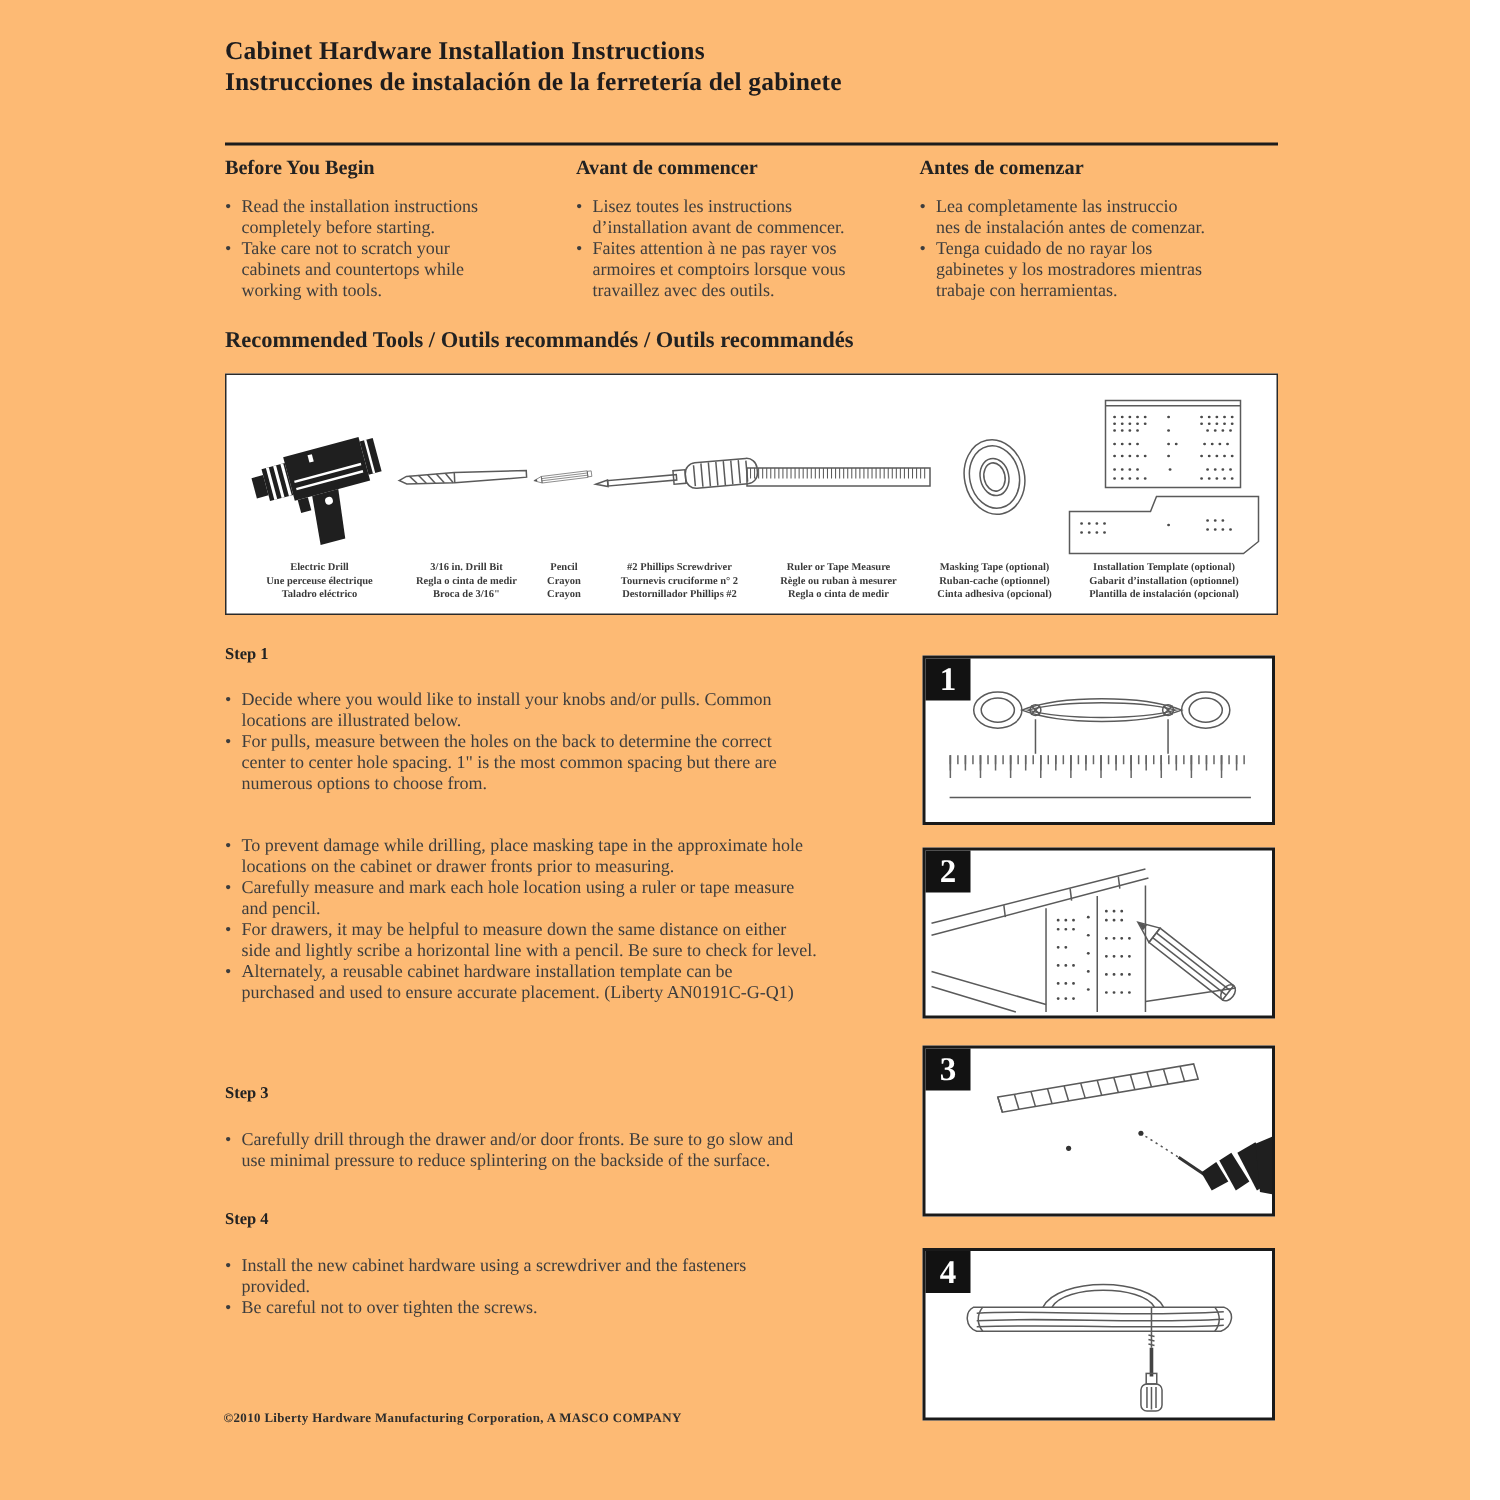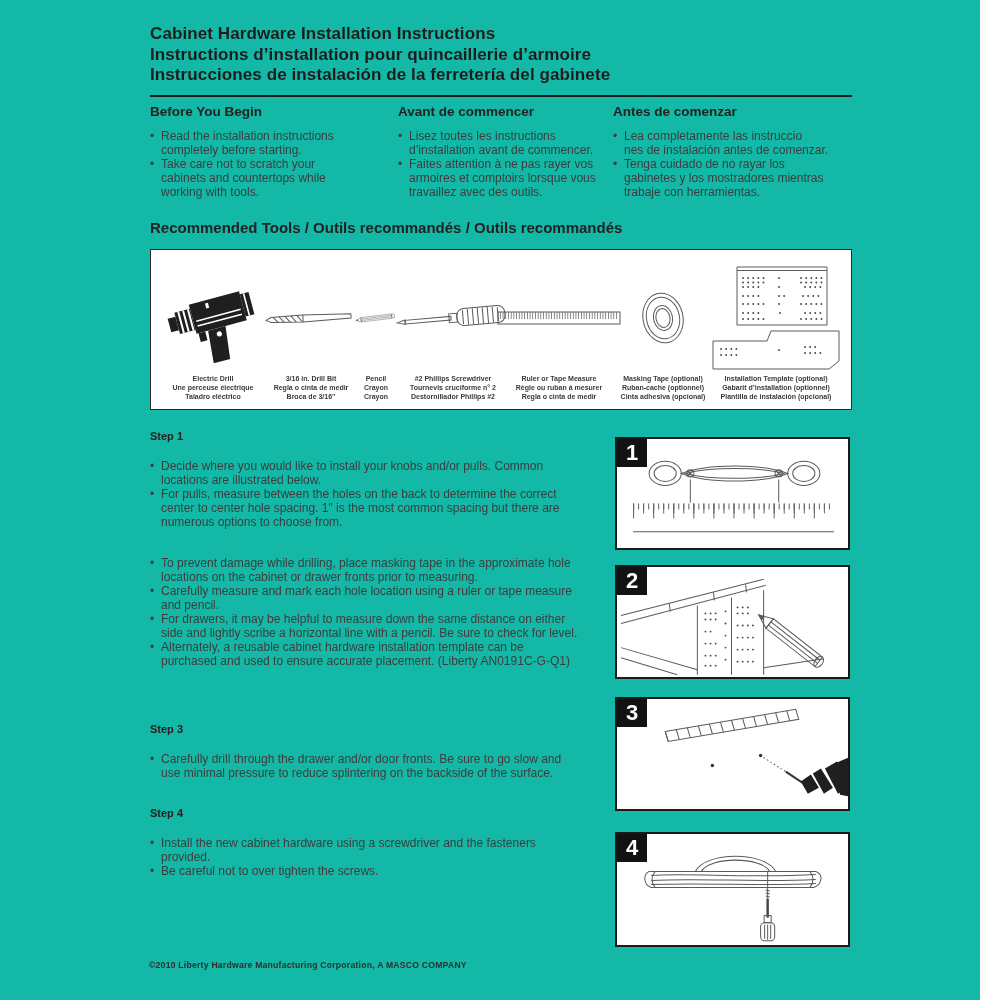--- a/index.html
+++ b/index.html
@@ -1,32 +1,32 @@
 <!DOCTYPE html>
 <html><head>
 <meta charset="utf-8">
 <style>
   * { margin:0; padding:0; box-sizing:border-box; }
   html,body { background:#ffffff; }
   body { font-family:"Liberation Sans","DejaVu Sans",sans-serif; color:#3d3d3d; }
-  .sheet { position:relative; width:980px; height:1000px; background:#14b8a6; overflow:hidden; }
+  .sheet { position:relative; width:980px; height:1000px; background:#fdba74; overflow:hidden;font-family:Liberation Serif, serif; }
 
   
   .title { position:absolute; left:150px; top:24px; width:720px; }
   .title div { font-size:17px; line-height:20.5px; font-weight:bold; color:#1e1c1d; letter-spacing:.1px; }
   .rule { position:absolute; left:150px; top:95px; width:702px; height:2px; background:#1c1c1c; }
 
   
   .col { position:absolute; top:104px; }
   .col-h { font-size:13.5px; font-weight:bold; color:#222; margin-bottom:10px; }
   .bullets .bullet { display:flex; }
   .bullet .dot { width:11px; font-size:12px; line-height:14px; color:#3d3d3d; }
   .bullet .btext { flex:1; font-size:12px; line-height:14px; white-space:pre-line; }
   .c1 { left:150px; width:222px; }
-  .c2 { left:398px; width:245px; }
+  .c2 { left:384px; width:245px; }
   .c3 { left:613px; width:245px; }
 
   
   .tools-h { position:absolute; left:150px; top:219px; font-size:15px; font-weight:bold; color:#222; }
   .tools-box { position:absolute; left:150px; top:249px; width:702px; height:161px; border:1.5px solid #2a2a2a; background:#fff; }
   .tool { position:absolute; top:12px; bottom:8px; display:flex; flex-direction:column; }
   .ticon { flex:1; display:flex; align-items:center; justify-content:center; }
   .tlabel { text-align:center; }
   .tlabel div { font-size:7px; line-height:9px; color:#3a3a3a; font-weight:bold; }
   .t-drill { left:4px;  width:116px; }
@@ -45,34 +45,33 @@
   .stepbox { position:absolute; left:615px; width:235px; border:2.5px solid #1a1a1a; background:#fff; }
   .b1 { top:437px; height:113px; }
   .b2 { top:565px; height:114px; }
   .b3 { top:697px; height:114px; }
   .b4 { top:832px; height:115px; }
   .badge { position:absolute; left:0; top:0; width:30px; height:28px; background:#121212; color:#fff;
            font-size:22px; font-weight:bold; display:flex; align-items:center; justify-content:center; }
   .art { position:absolute; inset:0; }
   .art svg { width:100%; height:100%; display:block; }
 
-  .footer { position:absolute; left:149px; top:960px; font-size:8.6px; font-weight:bold; letter-spacing:.25px; color:#2e2e2e; }
+  .footer { position:absolute; left:149px; top:940px; font-size:8.6px; font-weight:bold; letter-spacing:.25px; color:#2e2e2e; }
 
   svg .ln { stroke:#5a5a5a; stroke-width:1; fill:none; }
   svg .dk { fill:#1f1f1f; stroke:none; }
   svg .dots { stroke:#4a4a4a; stroke-width:1.8; stroke-dasharray:.1 5; stroke-linecap:round; fill:none; }
 </style>
 </head>
 <body>
 
 <div class="sheet">
 
   <div class="title">
     <div>Cabinet Hardware Installation Instructions</div>
-    <div>Instructions d’installation pour quincaillerie d’armoire</div>
     <div>Instrucciones de instalación de la ferretería del gabinete</div>
   </div>
   <div class="rule"></div>
 
   <div class="col c1">
     <div class="col-h">Before You Begin</div>
     <div class="bullets">
       <div class="bullet">
           <span class="dot">•</span>
           <span class="btext">Read the installation instructions

